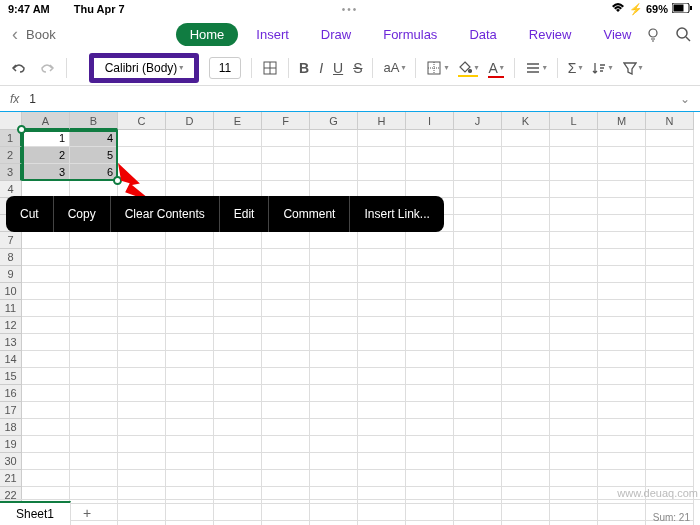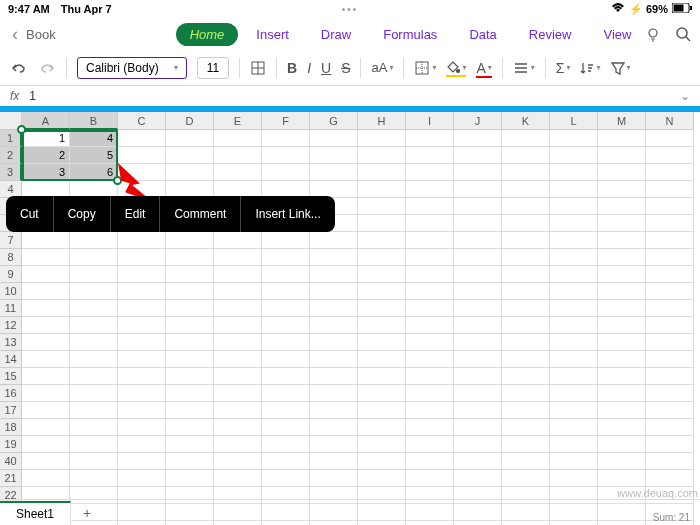--- a/index.html
+++ b/index.html
@@ -1,42 +1,42 @@
 <!DOCTYPE html>
 <html><head>
 <meta charset="utf-8">
 <style>
 * { box-sizing: border-box; margin: 0; padding: 0; }
 body { font-family: -apple-system, Helvetica, Arial, sans-serif; font-size: 12px; background: #fff; width: 700px; height: 525px; overflow: hidden; position: relative; }
 
 .status-bar { height: 18px; display: flex; justify-content: space-between; align-items: center; padding: 0 8px; font-size: 11px; font-weight: 600; }
-.status-left { display: flex; gap: 11px; }
+.status-left { display: flex; gap: 24px; }
 .status-right { display: flex; gap: 4px; align-items: center; }
 
 .titlebar { height: 32px; display: flex; align-items: center; padding: 0 12px; }
 .back-chevron { font-size: 18px; color: #888; margin-right: 8px; }
 .doc-title { color: #666; font-size: 13px; }
 .dots-center { position: absolute; left: 50%; transform: translateX(-50%); top: 4px; color: #999; font-size: 10px; letter-spacing: 2px; }
 .titlebar-right { margin-left: auto; display: flex; gap: 14px; align-items: center; color: #555; font-size: 15px; }
 .titlebar-right svg, .titlebar-right span { width: 16px; height: 16px; }
 
 .tabs { display: flex; gap: 4px; margin-left: 120px; }
 .tab { padding: 4px 14px; font-size: 13px; color: #6d28d9; border-radius: 14px; cursor: pointer; }
-.tab.active { background: #107c41; color: #bef264; font-style: italic; }
+.tab.active { background: #107c41; color: #ffffff; }
 
 .ribbon { height: 36px; display: flex; align-items: center; padding: 0 10px; gap: 10px; border-bottom: 1px solid #ddd; }
 .ribbon .sep { width: 1px; height: 20px; background: #ddd; }
 .icon-btn { display: flex; align-items: center; justify-content: center; color: #555; position: relative; }
-.font-select { border: 1px solid #4c1d95; padding: 3px 8px; border-radius: 3px; font-size: 12px; min-width: 110px; display: flex; align-items: center; justify-content: space-between; }
+.font-select { border: 5px solid #4c1d95; padding: 3px 8px; border-radius: 3px; font-size: 12px; min-width: 110px; display: flex; align-items: center; justify-content: center; margin-left: 12px; }
 .font-size { border: 1px solid #ccc; padding: 3px 6px; border-radius: 3px; font-size: 12px; width: 32px; text-align: center; }
 .chev-sm { font-size: 8px; color: #888; margin-left: 2px; }
 .underline-red { position: absolute; bottom: -2px; left: 0; right: 0; height: 2px; background: #d00; }
 .underline-yel { position: absolute; bottom: -2px; left: 0; right: 0; height: 2px; background: #fc0; }
 
-.formula-bar { height: 26px; display: flex; align-items: center; padding: 0 10px; border-bottom: 6px solid #0ea5e9; font-size: 12px; }
+.formula-bar { height: 26px; display: flex; align-items: center; padding: 0 10px; border-bottom: 1px solid #0ea5e9; font-size: 12px; }
 .fx { font-style: italic; color: #666; margin-right: 10px; }
 .fx-val { color: #333; }
 .fx-chev { margin-left: auto; color: #888; }
 
 .grid { position: relative; }
 .chead-row { display: flex; height: 18px; }
 .rhead-cell { width: 22px; border-right: 1px solid #ccc; border-bottom: 1px solid #ccc; background: #eee; }
 .chead { width: 48px; border-right: 1px solid #ccc; border-bottom: 1px solid #ccc; background: #eee; text-align: center; font-size: 11px; color: #555; line-height: 18px; }
 .chead.sel { background: #d6d6d6; border-bottom: 2px solid #107c41; }
 .row { display: flex; height: 17px; }
@@ -528,21 +528,21 @@
       <div class="cell"></div>
       <div class="cell"></div>
       <div class="cell"></div>
       <div class="cell"></div>
       <div class="cell"></div>
       <div class="cell"></div>
       <div class="cell"></div>
       <div class="cell"></div>
     </div>
     <div class="row">
-      <div class="rhead">40</div>
+      <div class="rhead">30</div>
       <div class="cell"></div>
       <div class="cell"></div>
       <div class="cell"></div>
       <div class="cell"></div>
       <div class="cell"></div>
       <div class="cell"></div>
       <div class="cell"></div>
       <div class="cell"></div>
       <div class="cell"></div>
       <div class="cell"></div>
@@ -627,20 +627,21 @@
 
 <div class="arrow-cursor" style="left:118px; top:163px;">
   <svg width="60" height="45" viewBox="0 0 60 45">
       <polygon points="0,0 18,24 10,24 28,45 2,30 8,22 0,18" fill="#e00" transform="rotate(-10 0 0)"></polygon>
     </svg>
 </div>
 
 <div class="context-menu" style="left:6px; top:196px;">
   <div class="ctx-item">Cut</div>
   <div class="ctx-item">Copy</div>
+  <div class="ctx-item">Clear Contents</div>
   <div class="ctx-item">Edit</div>
   <div class="ctx-item">Comment</div>
   <div class="ctx-item">Insert Link...</div>
 </div>
 
 <div class="sheet-tabs">
   <div class="sheet-tab">Sheet1</div>
   <div class="add-sheet">+</div>
 </div>
 

